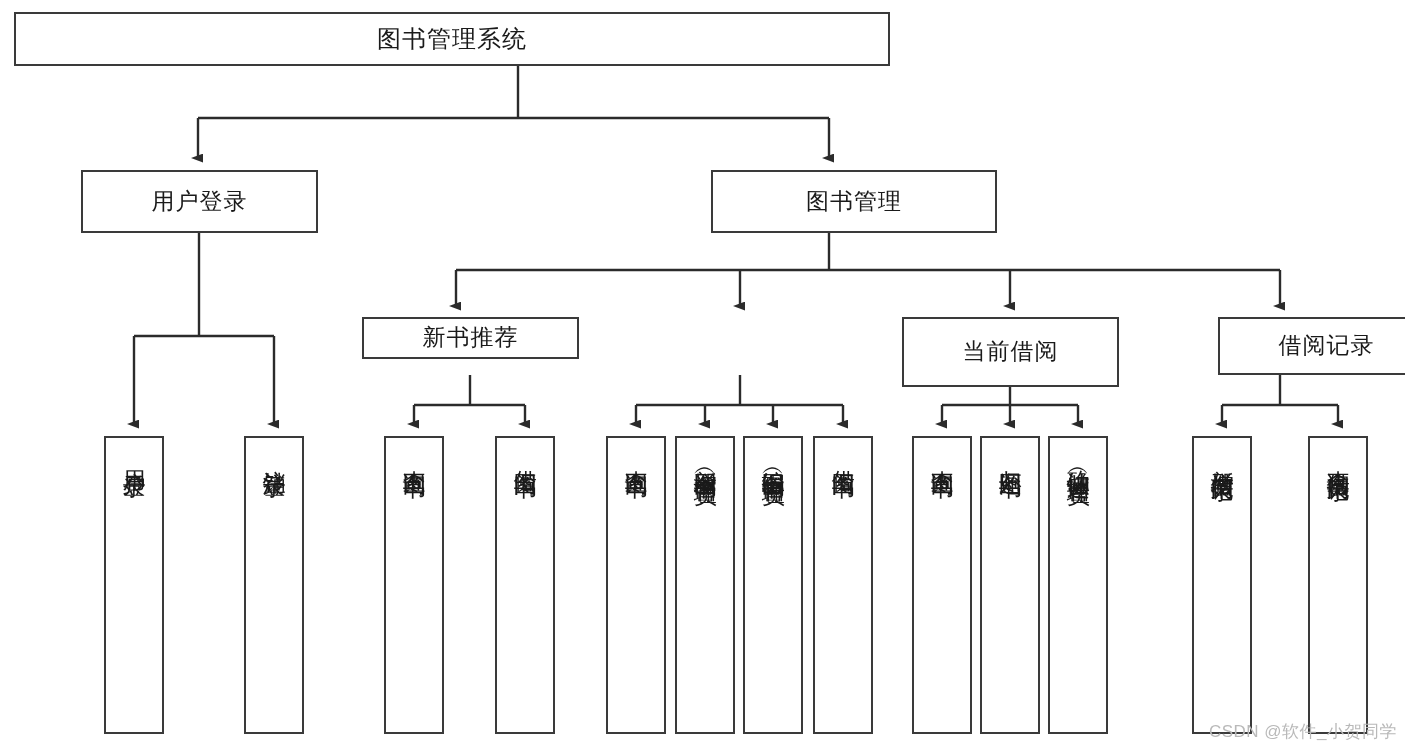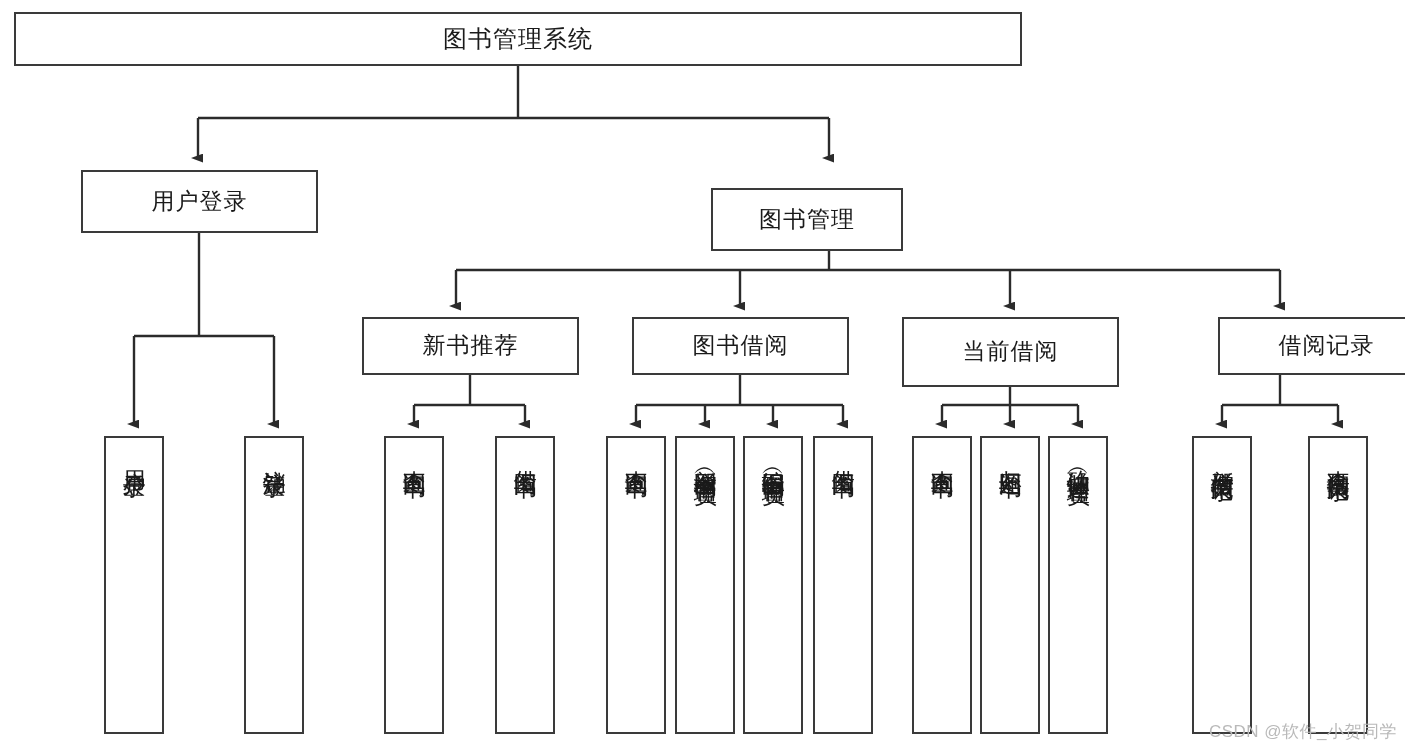--- a/index.html
+++ b/index.html
@@ -114,27 +114,26 @@
       <path d="M1010,405 L1010,424" marker-end="url(#arrow)"></path>
       <path d="M1078,405 L1078,424" marker-end="url(#arrow)"></path>
 
       <path d="M1280,375 L1280,405"></path>
       <path d="M1222,405 L1338,405"></path>
       <path d="M1222,405 L1222,424" marker-end="url(#arrow)"></path>
       <path d="M1338,405 L1338,424" marker-end="url(#arrow)"></path>
     </g>
   </svg>
 
-  <div class="node horiz root" style="left:14px; top:12px; width:1008px; height:54px;">图书管理系统</div>
+  <div class="node horiz root" style="left:14px; top:12px; width:876px; height:54px;">图书管理系统</div>
 
   <div class="node horiz" style="left:81px; top:170px; width:237px; height:63px;">用户登录</div>
-  <div class="node horiz" style="left:711px; top:170px; width:192px; height:63px;margin-top:18px;">图书管理</div>
+  <div class="node horiz" style="left:711px; top:170px; width:286px; height:63px;">图书管理</div>
 
-  <div class="node horiz" style="left:362px; top:317px; width:217px; height:58px;">新书推荐</div>
-  <div class="node horiz" style="left:632px; top:317px; width:217px; height:58px;">图书借阅</div>
+  <div class="node horiz" style="left:362px; top:317px; width:217px; height:42px;">新书推荐</div>
   <div class="node horiz" style="left:902px; top:317px; width:217px; height:70px;">当前借阅</div>
   <div class="node horiz" style="left:1171px; top:317px; width:217px; height:58px;margin-left:47px;">借阅记录</div>
 
   <div class="node leaf" style="left:104px; top:436px; width:60px; height:298px;">
     <span class="vlabel">用户登录</span>
   </div>
   <div class="node leaf" style="left:244px; top:436px; width:60px; height:298px;">
     <span class="vlabel">注销登录</span>
   </div>
 

